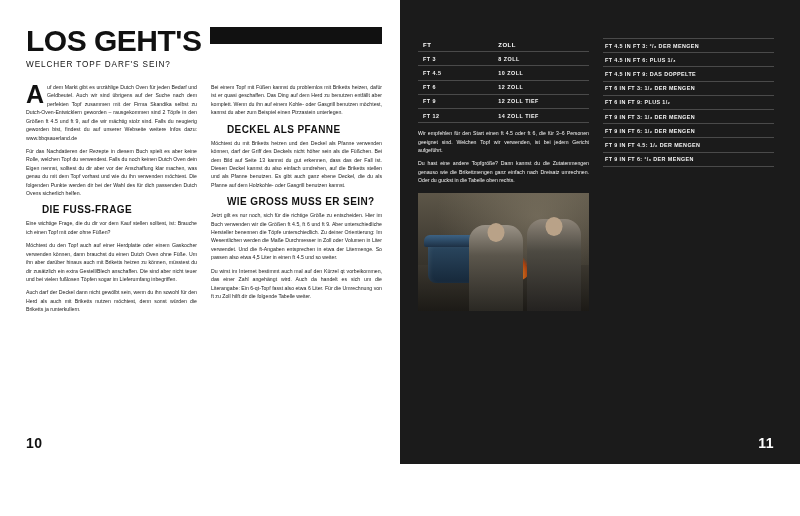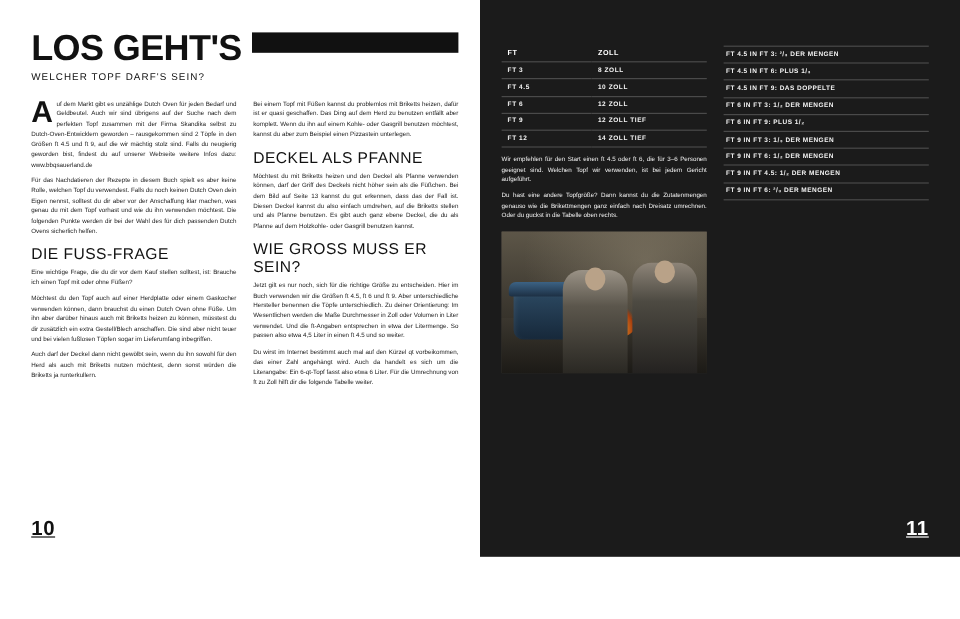--- a/index.html
+++ b/index.html
@@ -69,25 +69,25 @@
     width: 172px;
   }
   .col p {
     font-size: 5.2px;
     line-height: 1.62;
     text-align: justify;
     color: #1a1a1a;
     margin-bottom: 5px;
   }
   .col h3 {
-    font-size: 13px;
-    font-weight: normal;
+    font-size: 10px;
+    font-weight: bold;
     letter-spacing: 0.4px;
     text-transform: uppercase;
-    margin: 7px 0 4px 0;
+    margin: 7px 0 4px 16px;
     color: #111;
   }
   .dropcap::first-letter {
     float: left;
     font-size: 25px;
     line-height: 0.82;
     font-weight: bold;
     padding: 1px 3px 0 0;
     color: #111;
   }
@@ -202,24 +202,23 @@
     transform: translateX(-50%);
     width: 17px; height: 19px;
     background: #b9a288;
     border-radius: 50%;
   }
 
   
   .folio {
     position: absolute;
     bottom: 13px;
-    font-size: 17px;
+    font-size: 14px;
     font-weight: bold;
     letter-spacing: 0.5px;
-    text-decoration: underline;
   }
   .folio-left { left: 26px; color: #111; }
   .folio-right { right: 26px; color: #ffffff; }
 </style>
 </head>
 <body>
 
 <div class="spread">
 
   <div class="page page-left">

